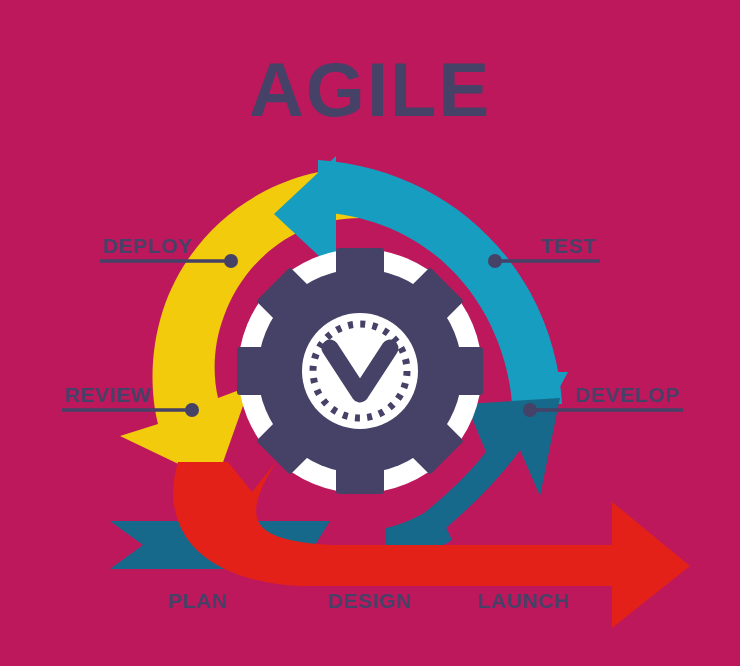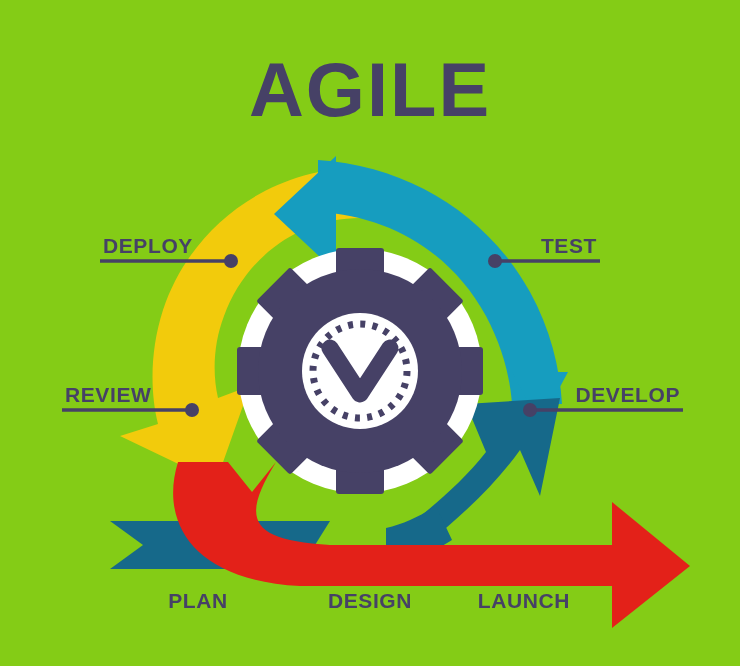--- a/index.html
+++ b/index.html
@@ -8,21 +8,21 @@
     padding: 0;
     background: #ffffff;
   }
   body {
     font-family: "Liberation Sans", sans-serif;
   }
   #stage {
     position: relative;
     width: 740px;
     height: 666px;
-    background: #84cc16;
+    background: #be185d;
     overflow: hidden;
   }
   #diagram-svg {
     position: absolute;
     left: 0;
     top: 0;
     width: 740px;
     height: 666px;
     display: block;
   }

